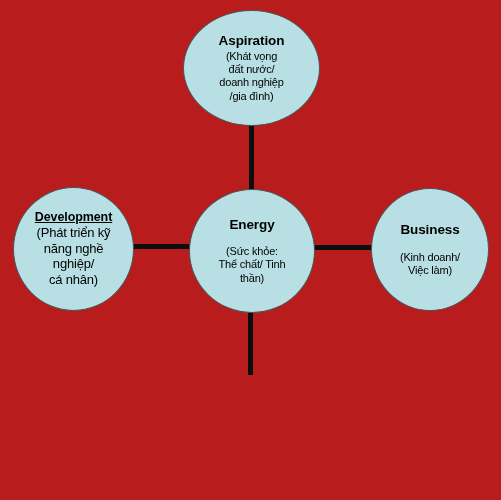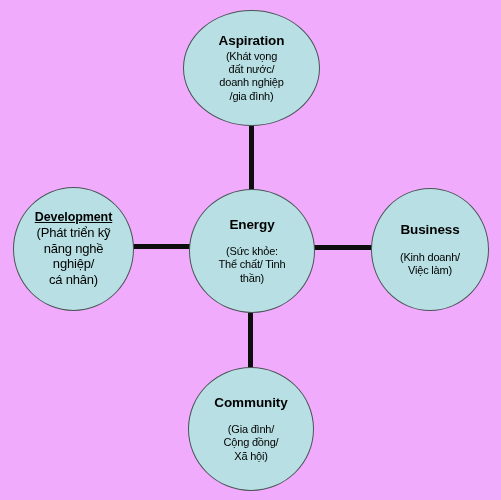--- a/index.html
+++ b/index.html
@@ -8,21 +8,21 @@
     padding: 0;
     background: #ffffff;
   }
   body {
     font-family: "Liberation Sans", sans-serif;
   }
   #diagram-canvas {
     position: relative;
     width: 501px;
     height: 500px;
-    background: #f0abfc;
+    background: #b91c1c;
     overflow: hidden;
   }
   
   .connector {
     position: absolute;
     background: #0d0d0d;
     z-index: 1;
   }
   .connector-v { width: 5px; }
   .connector-h { height: 5px; }
@@ -125,20 +125,14 @@
 Việc làm)</div>
   </div>
 
   <div class="node" id="node-energy">
     <div class="node-title">Energy</div>
     <div class="node-subtitle">(Sức khỏe:
 Thể chất/ Tinh
 thần)</div>
   </div>
 
-  <div class="node" id="node-community">
-    <div class="node-title">Community</div>
-    <div class="node-subtitle">(Gia đình/
-Cộng đồng/
-Xã hội)</div>
-  </div>
 
 </div>
 
 </body></html>

